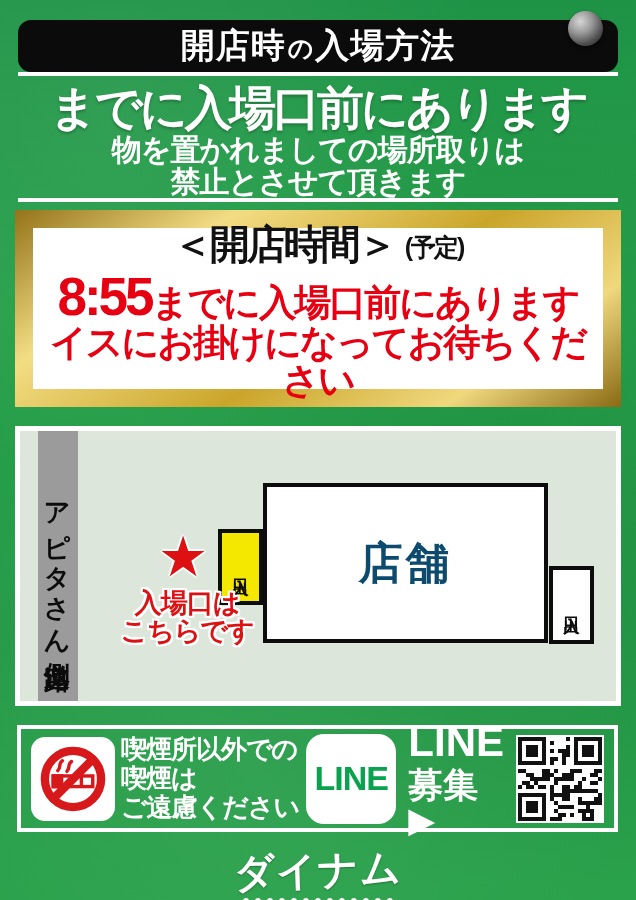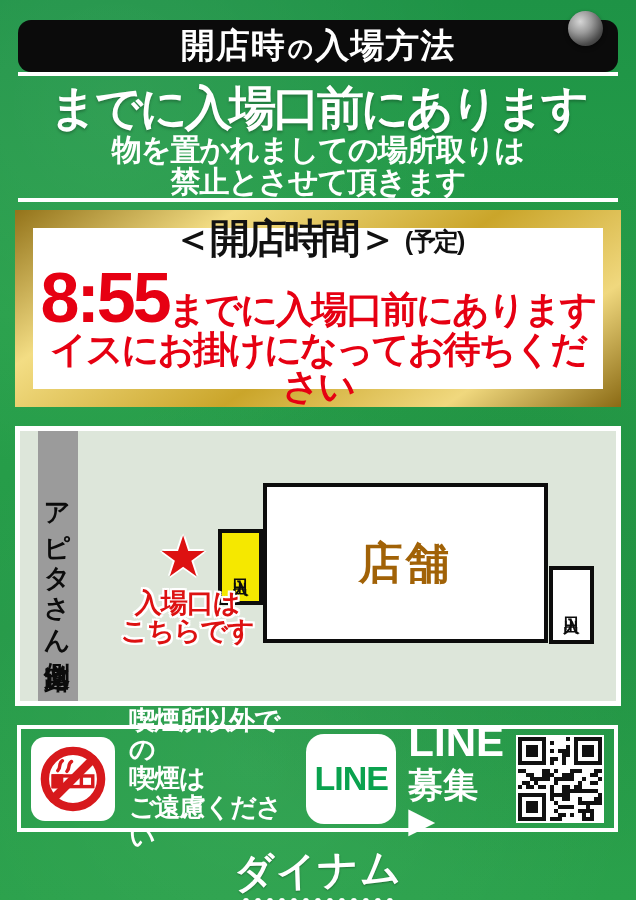--- a/index.html
+++ b/index.html
@@ -47,41 +47,41 @@
   .hours-inner{
     width:100%; height:100%; background:#fff;
     display:flex; flex-direction:column; align-items:center; justify-content:center;
   }
   .hours-row{ display:flex; align-items:center; justify-content:center; }
   .hours-label{ font-size:40px; font-weight:bold; color:#111; letter-spacing:-3px; }
   .hours-time{ font-size:96px; font-weight:bold; color:#1353ac; letter-spacing:-5px; line-height:.85; margin-left:14px; }
   .hours-note{ font-size:25px; font-weight:bold; color:#111; margin-left:10px; align-self:flex-end; padding-bottom:8px; letter-spacing:-2px; }
   .warn{ color:#e60012; font-weight:bold; letter-spacing:-2px; line-height:1.02; text-align:center; }
   .warn-l1{ font-size:37px; margin-top:4px; }
-  .warn-l1 .warn-time{ font-size:70px; line-height:.8; letter-spacing:-3px; }
+  .warn-l1 .warn-time{ font-size:53px; line-height:.8; letter-spacing:-3px; }
   .warn-l2{ font-size:37px; margin-top:2px; }
   
   .map{
     position:absolute; left:15px; top:426px; width:606px; height:280px;
     border:5px solid #fff; background:#dde6da;
   }
   .road-strip{
     position:absolute; left:18px; top:0; width:40px; height:100%;
     background:#9b9b9b; display:flex; align-items:center; justify-content:center;
   }
   .road-label{
     writing-mode:vertical-rl; text-orientation:upright;
     font-size:26px; font-weight:bold; color:#0c0c0c; letter-spacing:2px;
   }
   .building{
     position:absolute; left:243px; top:52px; width:285px; height:160px;
     background:#fff; border:4px solid #0c0c0c;
     display:flex; align-items:center; justify-content:center;
   }
-  .building-label{ font-size:44px; font-weight:bold; color:#a16207; letter-spacing:3px; }
+  .building-label{ font-size:44px; font-weight:bold; color:#0c4a6e; letter-spacing:3px; }
   .door{
     position:absolute; border:4px solid #0c0c0c;
     display:flex; align-items:center; justify-content:center;
   }
   .door-label{
     writing-mode:vertical-rl; text-orientation:upright;
     font-size:16px; font-weight:bold; color:#0c0c0c; line-height:1;
   }
   .door-left{ left:198px; top:98px; width:45px; height:76px; background:#f5e800; }
   .door-right{ left:529px; top:135px; width:45px; height:78px; background:#fff; }
@@ -99,21 +99,21 @@
   .footer-box{
     position:absolute; left:17px; top:725px; width:601px; height:107px;
     border:4px solid #fff; display:flex; align-items:center; padding:0 10px;
   }
   .nosmoke-sq{
     width:84px; height:84px; background:#fff; border-radius:14px; flex:0 0 auto;
     display:flex; align-items:center; justify-content:center;
   }
   .smoke-text{
     color:#fff; font-weight:bold; font-size:26px; line-height:1.12;
-    margin-left:14px; letter-spacing:-1px; width:190px;
+    margin-left:6px; letter-spacing:-1px; width:190px;
   }
   .line-sq{
     width:90px; height:90px; background:#fff; border-radius:18px; flex:0 0 auto;
     display:flex; align-items:center; justify-content:center; margin-left:4px;
   }
   .line-sq span{ color:#0aa24e; font-weight:bold; font-size:34px; letter-spacing:-1px; }
   .line-label{ color:#fff; font-weight:bold; margin-left:12px; line-height:1.0; }
   .line-label .l1{ font-size:42px; }
   .line-label .l2{ font-size:35px; margin-top:4px; }
   .qr-box{

